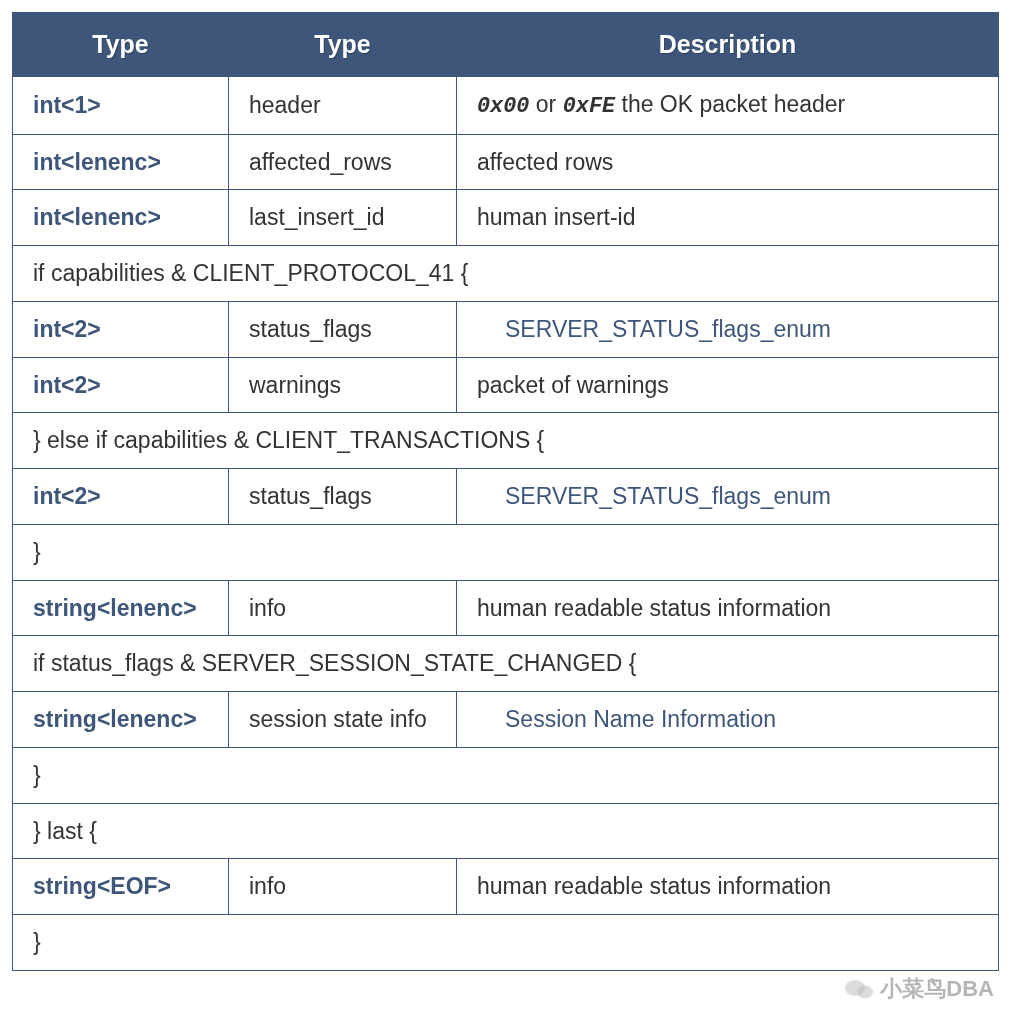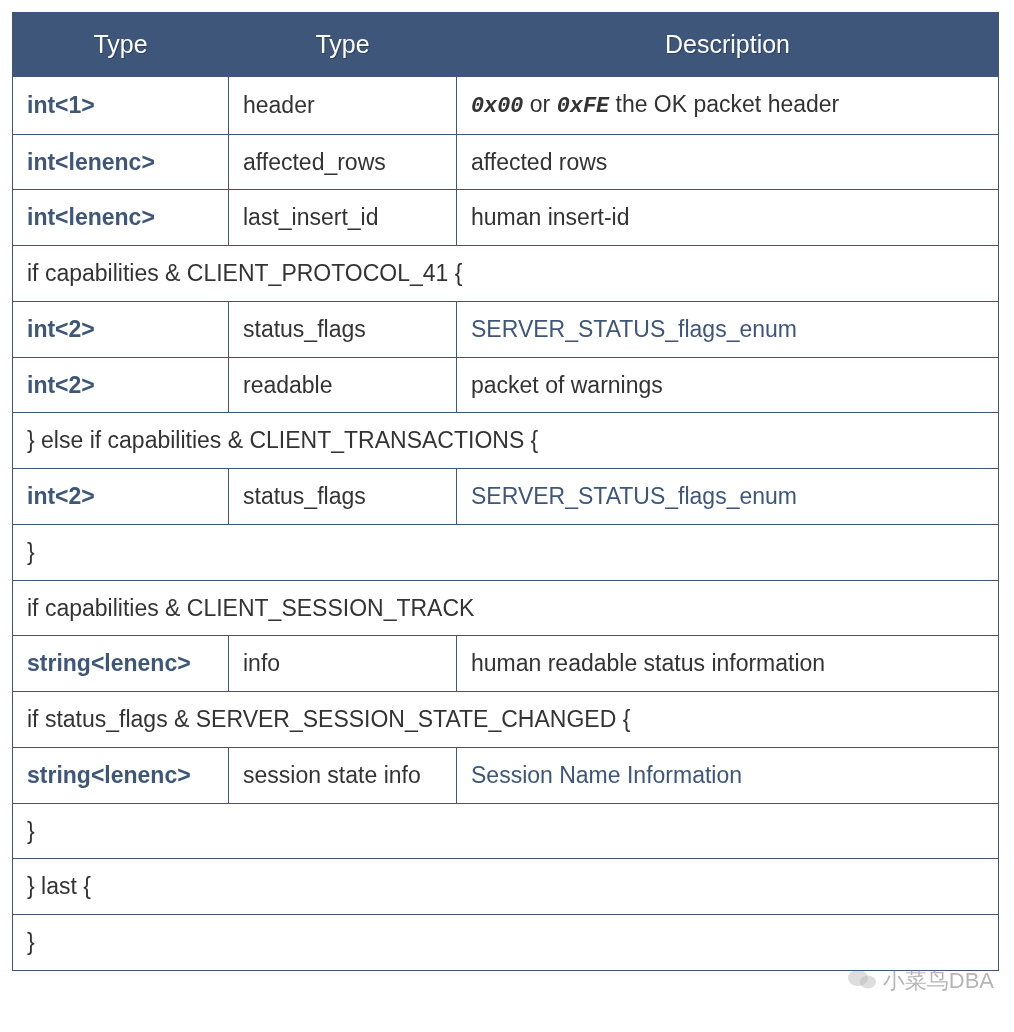--- a/index.html
+++ b/index.html
@@ -12,60 +12,62 @@
     width: 1014px;
     box-sizing: border-box;
   }
   table {
     border-collapse: collapse;
     width: 986px;
     table-layout: fixed;
   }
   th, td {
     border: 1px solid #3d567a;
-    padding: 13px 10px 13px 14px;
+    padding: 13px 10px 13px 20px;
     text-align: left;
     vertical-align: middle;
     line-height: 1.25;
   }
   th {
     background: #3d567a;
     color: #fff;
-    font-weight: 400;
+    font-weight: 700;
     text-align: center;
     font-size: 25px;
     padding: 16px 8px;
     text-shadow: 1px 1px 0 rgba(0,0,0,0.25);
     margin-top: 42px;
   }
   .col-type  { width: 216px; }
   .col-name  { width: 228px; }
   .col-desc  { width: 542px; }
   .type-link {
     color: #3d567a;
     font-weight: 700;
   }
   .desc-link {
     color: #3d567a;
     font-weight: 500;
+    margin-left: 28px;
   }
   code {
     font-family: "Courier New", Courier, monospace;
     font-weight: 700;
     font-size: 0.95em;
     font-style: italic;
   }
   .watermark {
     position: fixed;
     right: 20px;
-    bottom: 36px;
+    bottom: 28px;
     color: rgba(120,120,120,0.55);
     font-size: 22px;
-    font-weight: 400;
+    font-weight: 700;
     display: flex;
+    align-items: center;
     gap: 6px;
     pointer-events: none;
   }
   .watermark svg { opacity: 0.5; }
 </style>
 </head>
 <body>
 
 <table>
   <colgroup>
@@ -99,36 +101,33 @@
       <tr>
         <td colspan="3">if capabilities &amp; CLIENT_PROTOCOL_41 {</td>
       </tr>
       <tr>
         <td><span class="type-link">int&lt;2&gt;</span></td>
         <td>status_flags</td>
         <td><span class="desc-link">SERVER_STATUS_flags_enum</span></td>
       </tr>
       <tr>
         <td><span class="type-link">int&lt;2&gt;</span></td>
-        <td>readable</td>
+        <td>warnings</td>
         <td><span>packet of warnings</span></td>
       </tr>
       <tr>
         <td colspan="3">} else if capabilities &amp; CLIENT_TRANSACTIONS {</td>
       </tr>
       <tr>
         <td><span class="type-link">int&lt;2&gt;</span></td>
         <td>status_flags</td>
         <td><span class="desc-link">SERVER_STATUS_flags_enum</span></td>
       </tr>
       <tr>
         <td colspan="3">}</td>
-      </tr>
-      <tr>
-        <td colspan="3">if capabilities &amp; CLIENT_SESSION_TRACK</td>
       </tr>
       <tr>
         <td><span class="type-link">string&lt;lenenc&gt;</span></td>
         <td>info</td>
         <td><span>human readable status information</span></td>
       </tr>
       <tr>
         <td colspan="3">if status_flags &amp; SERVER_SESSION_STATE_CHANGED {</td>
       </tr>
       <tr>
@@ -136,20 +135,25 @@
         <td>session state info</td>
         <td><span class="desc-link">Session Name Information</span></td>
       </tr>
       <tr>
         <td colspan="3">}</td>
       </tr>
       <tr>
         <td colspan="3">} last {</td>
       </tr>
       <tr>
+        <td><span class="type-link">string&lt;EOF&gt;</span></td>
+        <td>info</td>
+        <td><span>human readable status information</span></td>
+      </tr>
+      <tr>
         <td colspan="3">}</td>
       </tr>
     </tbody>
 </table>
 
 <div class="watermark">
   <svg width="30" height="26" viewBox="0 0 30 26">
     <ellipse cx="11" cy="12" rx="10" ry="8" fill="rgba(120,120,120,0.5)"></ellipse>
     <ellipse cx="21" cy="16" rx="8" ry="6.5" fill="rgba(120,120,120,0.5)"></ellipse>
   </svg>

